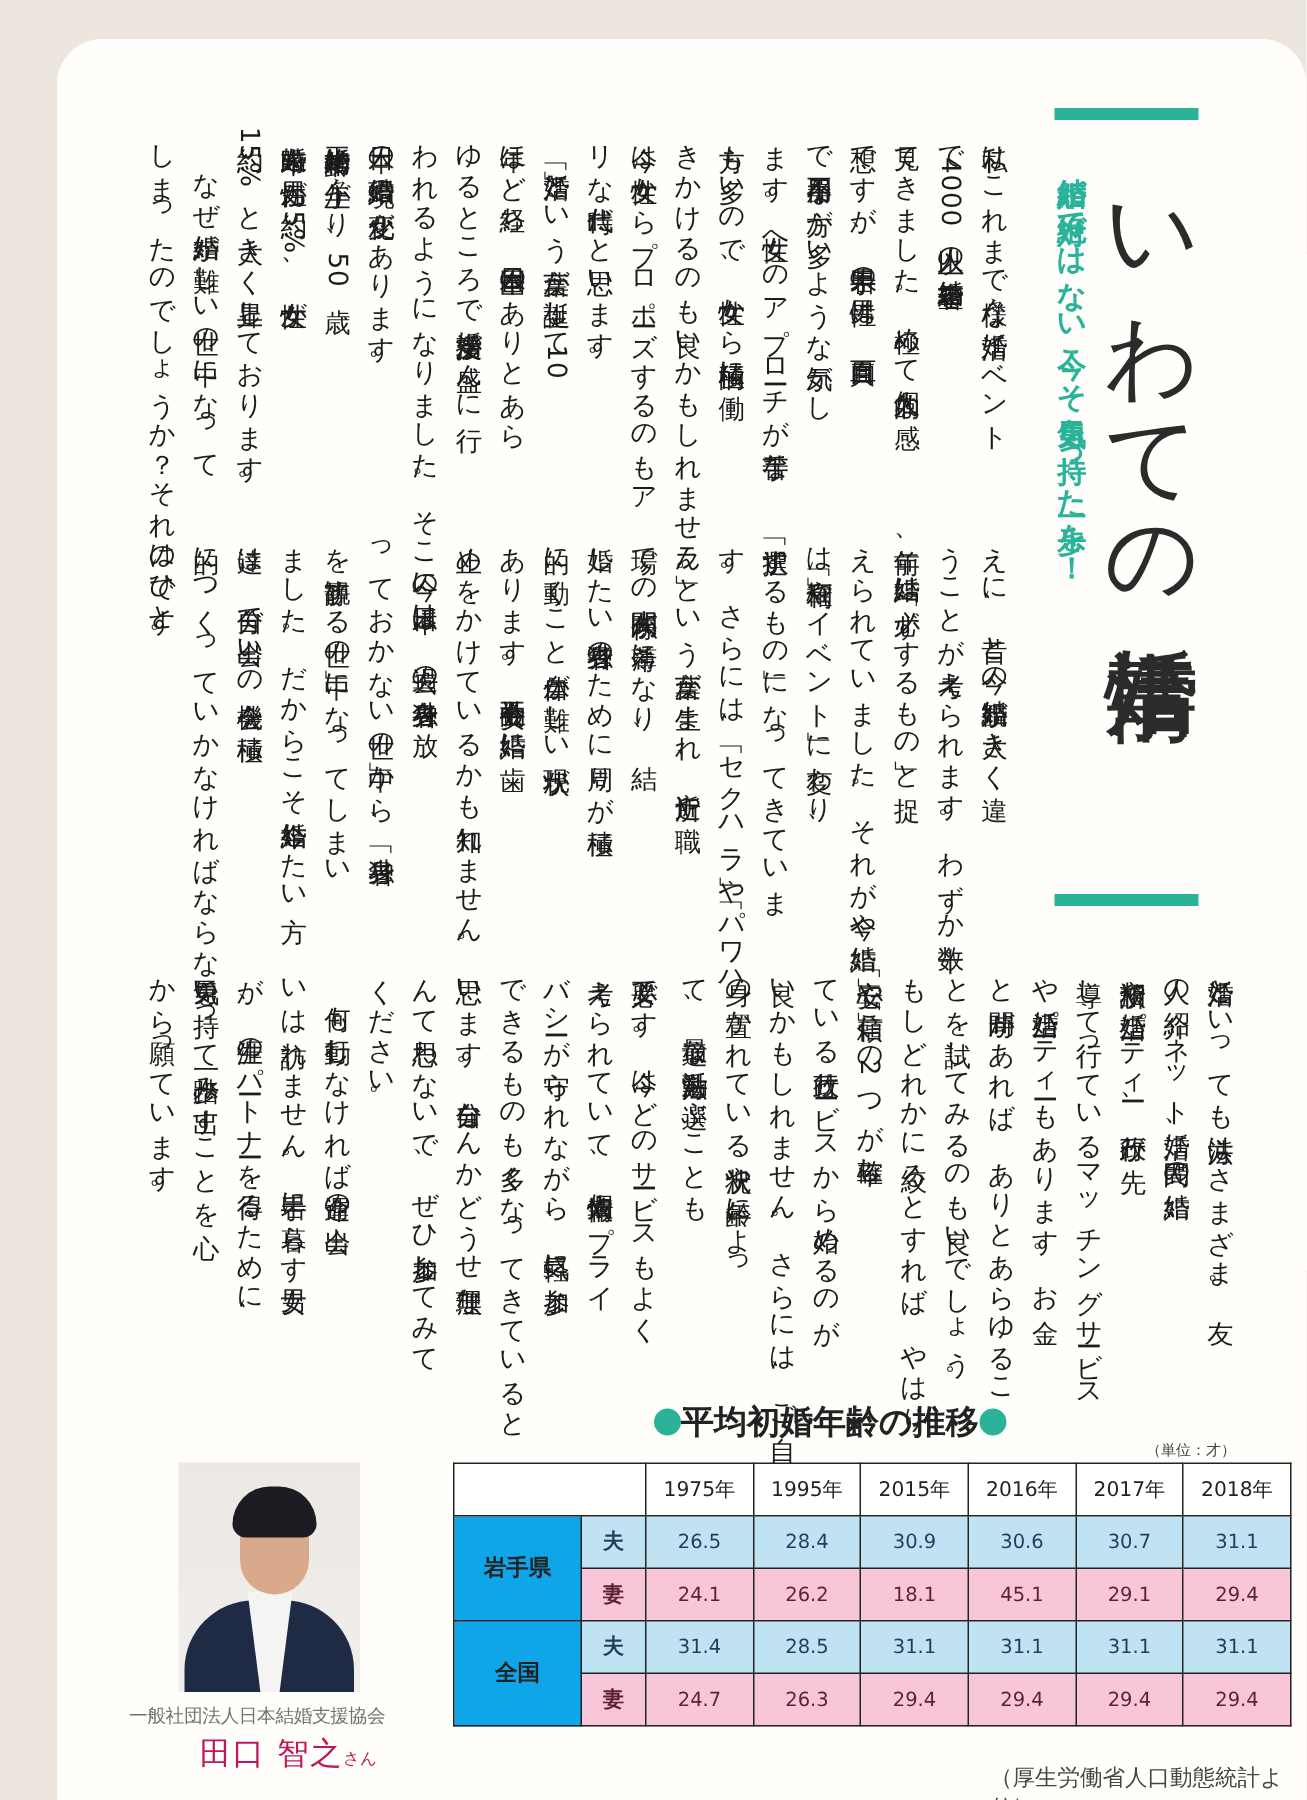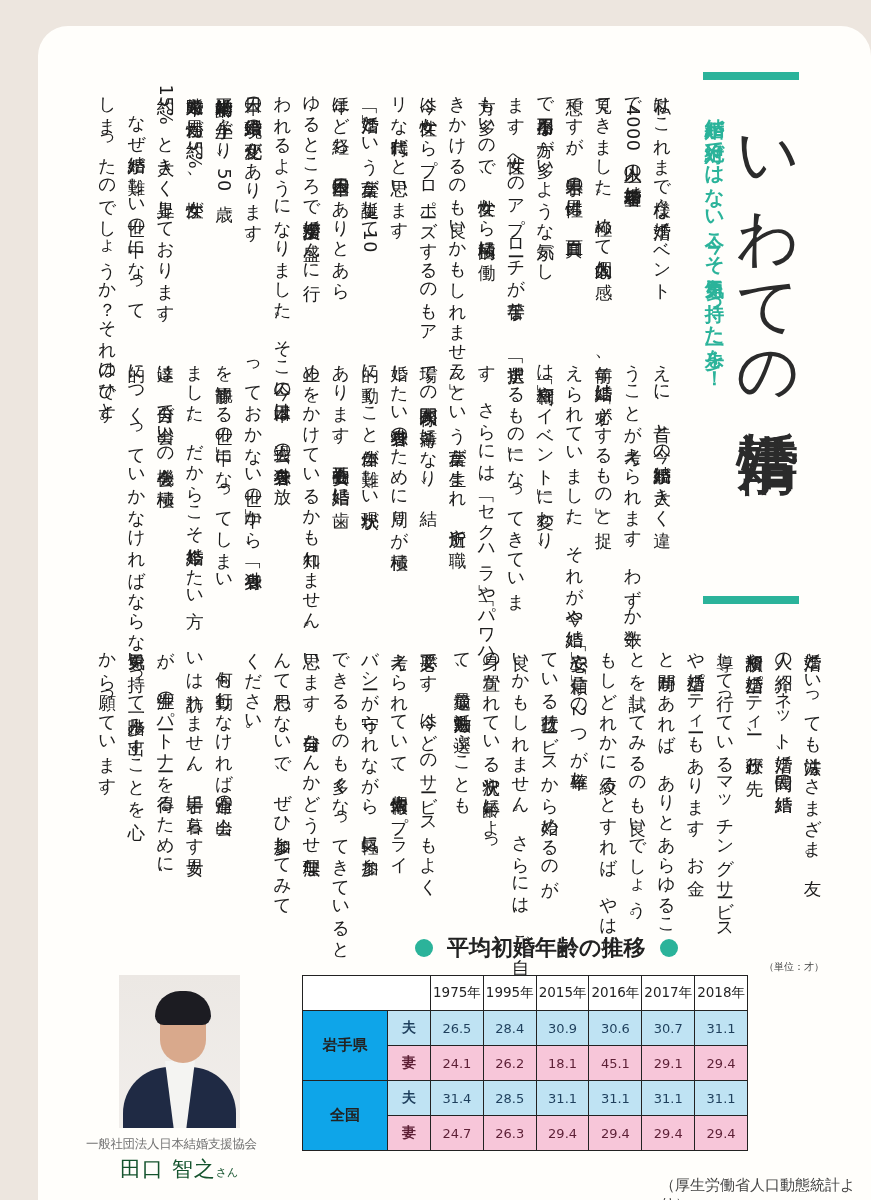--- a/index.html
+++ b/index.html
@@ -36,29 +36,29 @@
     color:#2b2b2b; font-weight:normal;
   }
   .sub-title {
     position:absolute; left:8px; top:32px;
     writing-mode:vertical-rl;
     font-size:19.5px; line-height:26px; font-weight:bold; letter-spacing:0.4px;
     color:#2bb39a;
   }
   
   .tbl-title {
-    position:absolute; left:415px; top:933px;
+    position:absolute; left:436px; top:933px;
     font-size:22px; font-weight:bold; color:#222;
-    display:flex; align-items:center; gap:14px;
+    display:flex; align-items:center; gap:0;
   }
   .dot { display:inline-block; width:18px; height:18px; border-radius:50%; background:#2bb39a; }
   .unit { position:absolute; left:764px; top:960px; font-size:10px; color:#444;text-align:center; }
   .source { position:absolute; left:660px; top:1176px; font-size:15px; color:#444; }
   table.stats {
-    position:absolute; left:302px; top:975px; width:446px;
+    position:absolute; left:302px; top:975px; width:559px;
     border-collapse:collapse; font-size:13.5px;
   }
   table.stats td, table.stats th {
     border:1.5px solid #222; text-align:center; height:34px; padding:0;
   }
   table.stats th { font-weight:normal; background:#fff; }
   .region { background:#0ea5e9; font-weight:bold; font-size:15px; width:84px; }
   .sex { font-weight:bold; font-size:14px; width:42px; }
   .husband td.c, .husband td.sex { background:#bfe3f3; color:#1e3f5c; }
   .wife td.c, .wife td.sex { background:#f7c6d9; color:#5c1f35; }
@@ -67,21 +67,21 @@
   .photo {
     position:absolute; left:119px; top:975px; width:121px; height:153px;
     background:linear-gradient(#ece8e4, #f1eeeb);
     overflow:hidden;
   }
   .photo .hair { position:absolute; left:36px; top:16px; width:56px; height:34px; background:#1c1c22; border-radius:28px 28px 10px 10px; }
   .photo .face { position:absolute; left:41px; top:30px; width:46px; height:58px; background:#d9a98c; border-radius:20px 20px 24px 24px; }
   .photo .body { position:absolute; left:4px; top:92px; width:113px; height:70px; background:#1f2a44; border-radius:46px 46px 0 0; }
   .photo .shirt { position:absolute; left:46px; top:86px; width:30px; height:70px; background:#f4f4f2; clip-path:polygon(0 0,100% 0,70% 100%,30% 100%); }
   .affil { position:absolute; left:86px; top:1136px; font-size:12.5px; color:#737373; letter-spacing:-0.3px; }
-  .person { position:absolute; left:120px; top:1155px; font-size:21px; color:#14532d; letter-spacing:1px; }
+  .person { position:absolute; left:133px; top:1155px; font-size:21px; color:#be185d; letter-spacing:1px; }
   .person .san { font-size:11px; letter-spacing:0; }
 </style>
 </head>
 <body>
 
 <div class="card"></div>
 
 <div class="title-block">
   <div class="title-bar top"></div>
   <div class="main-title">いわての婚活事情</div>

